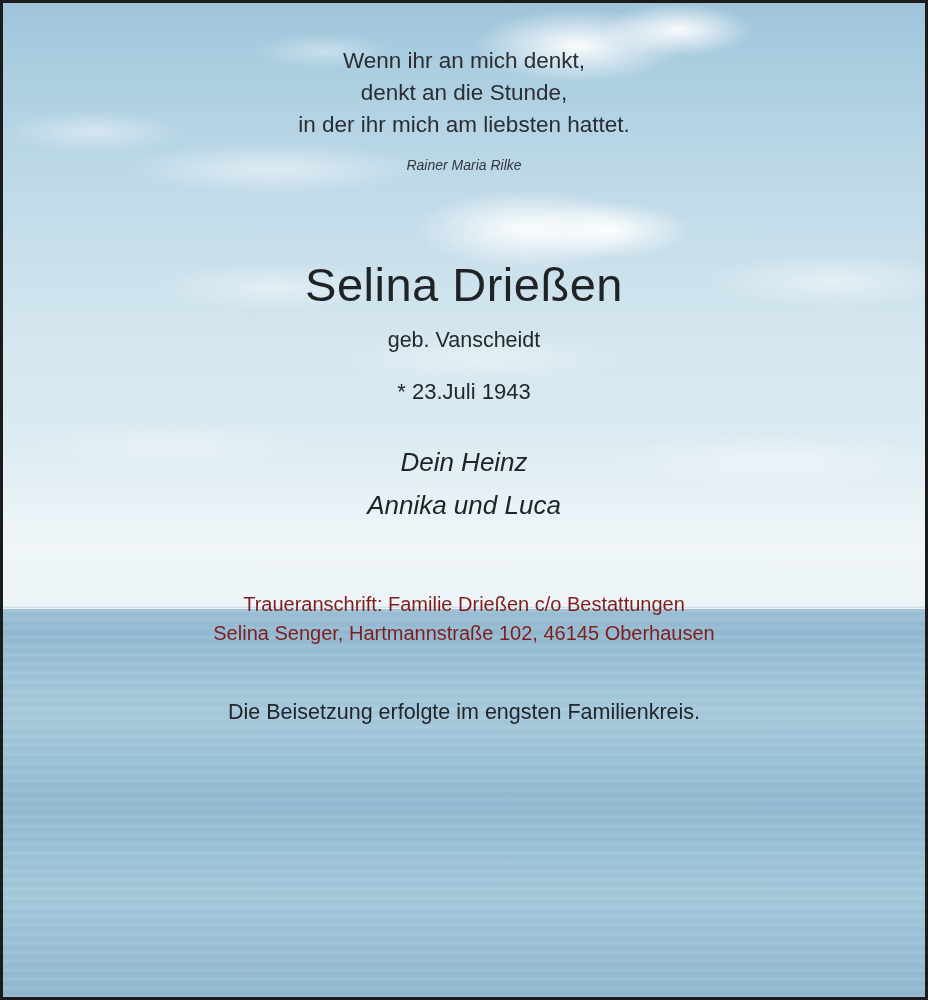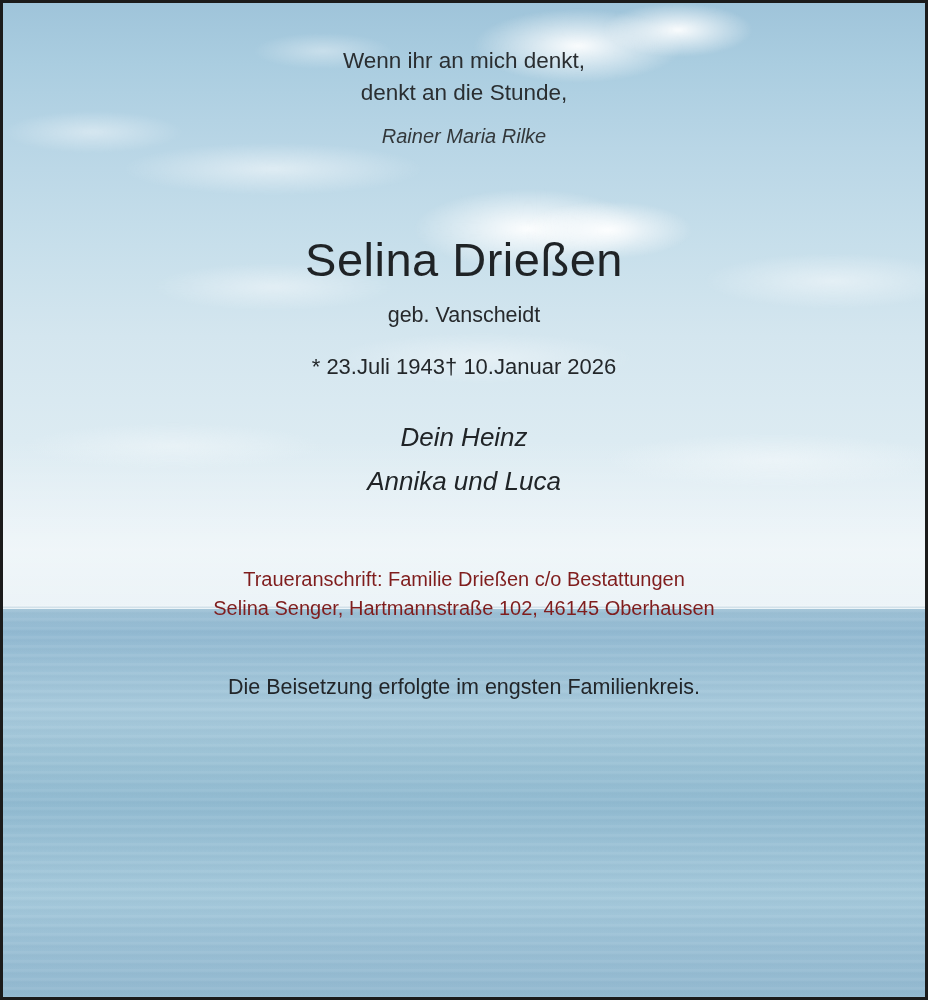--- a/index.html
+++ b/index.html
@@ -113,21 +113,21 @@
     color: #23272a;
   }
   .poem {
     font-size: 22.5px;
     line-height: 1.42;
     color: #2a2e31;
   }
   .poem div { white-space: nowrap; }
   .poem-author {
     margin-top: 16px;
-    font-size: 20px;
+    font-size: 14px;
     font-style: italic;
     color: #33383b;
   }
   .name {
     margin-top: 84px;
     font-size: 47px;
     letter-spacing: .5px;
     color: #1f2326;
   }
   .born-name {
@@ -190,31 +190,31 @@
   <div class="cloud c9"></div>
   <div class="cloud c10"></div>
   <div class="cloud c11"></div>
   <div class="cloud c12"></div>
 
   <div class="content">
 
     <div class="poem">
       <div>Wenn ihr an mich denkt,</div>
       <div>denkt an die Stunde,</div>
+      <div>in der ihr mich am liebsten hattet.</div>
     </div>
 
     <div class="poem-author">Rainer Maria Rilke</div>
 
     <div class="name">Selina Drießen</div>
 
     <div class="born-name">geb. Vanscheidt</div>
 
     <div class="dates">
       <span>* 23.Juli 1943</span>
-      <span>† 10.Januar 2026</span>
     </div>
 
 
     <div class="survivors">
       <div>Dein Heinz</div>
       <div>Annika und Luca</div>
     </div>
 
     <div class="address">
       <div>Traueranschrift: Familie Drießen c/o Bestattungen</div>

